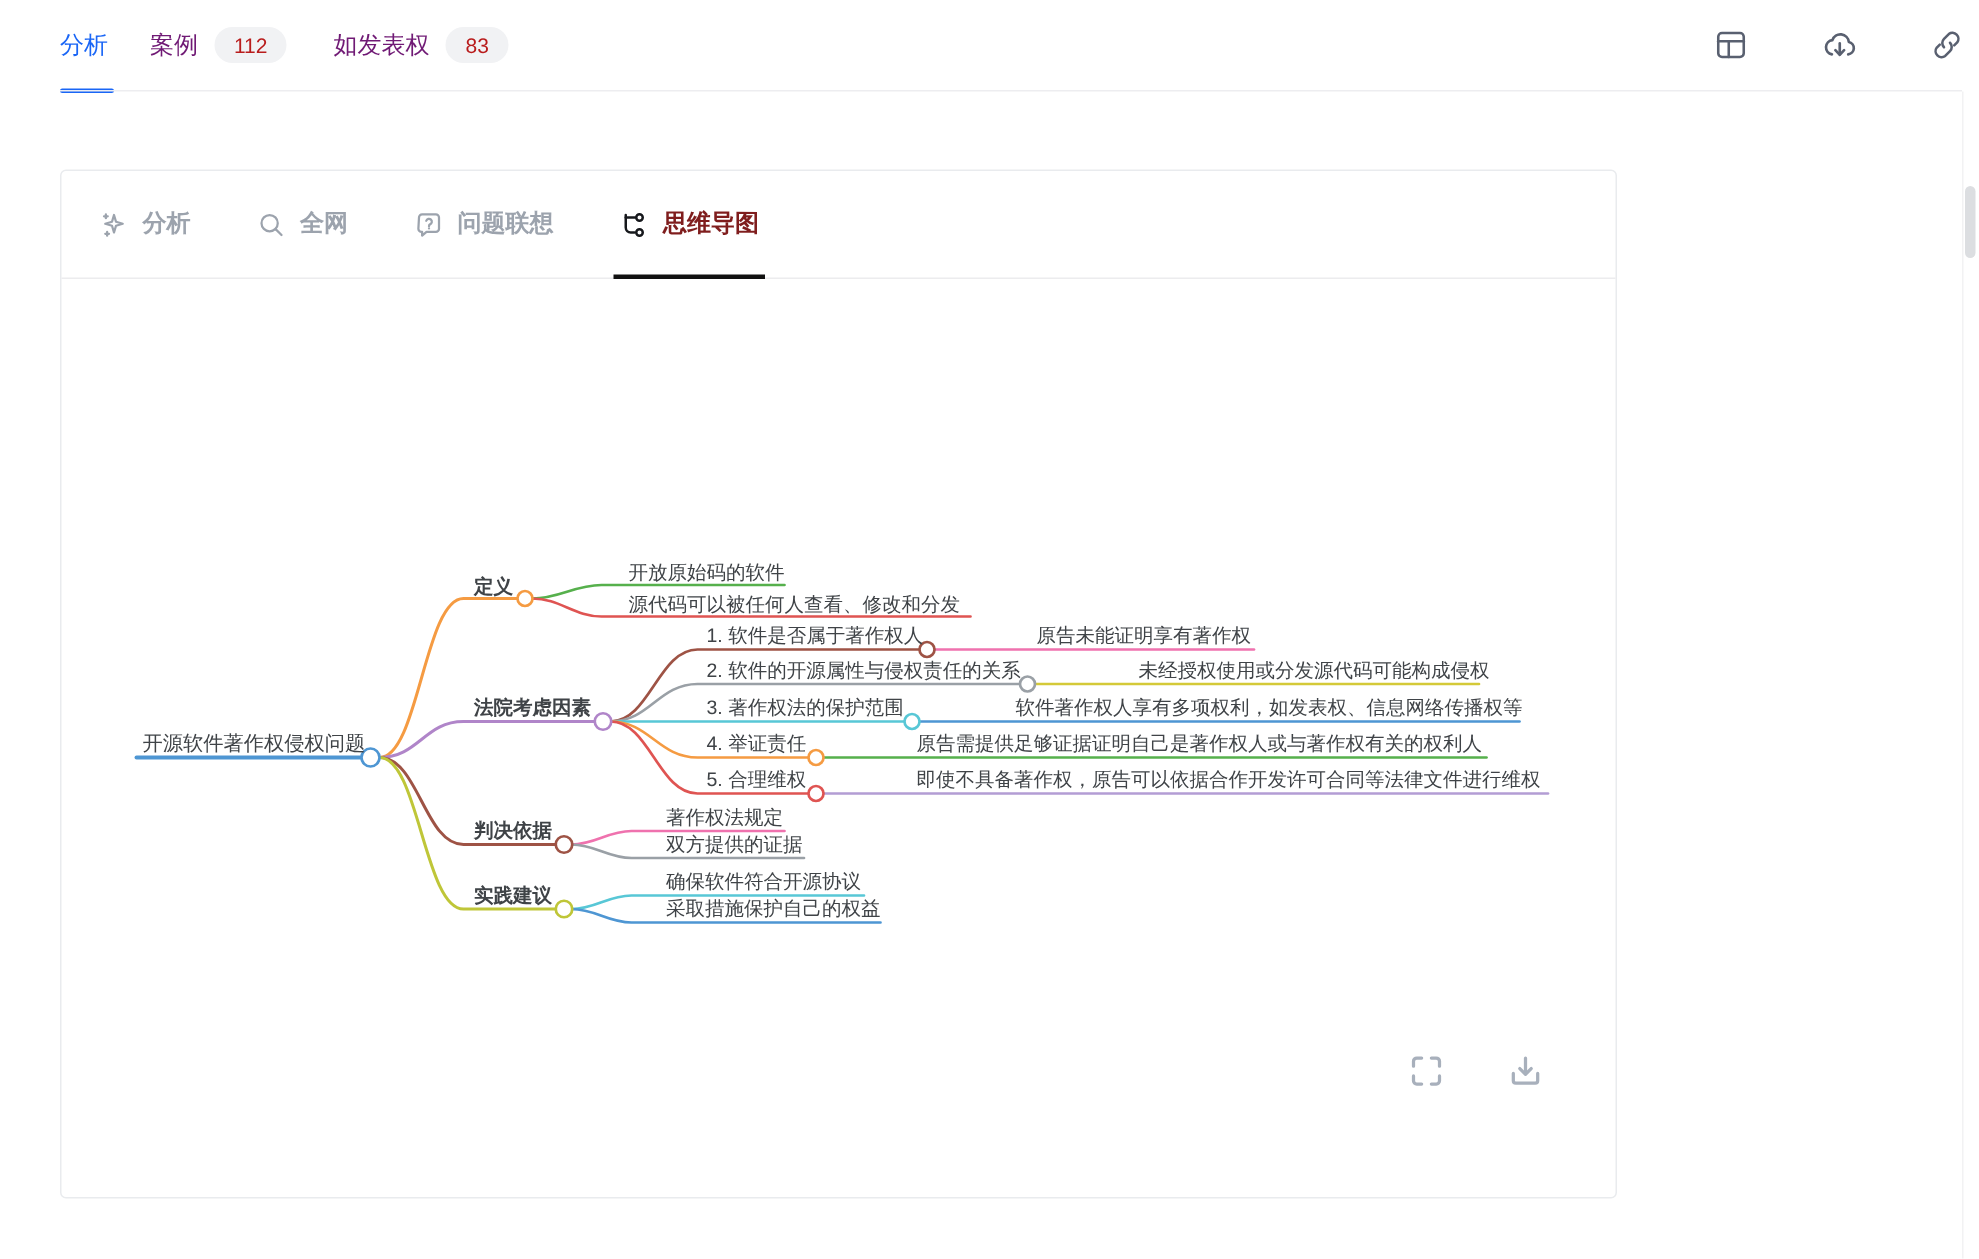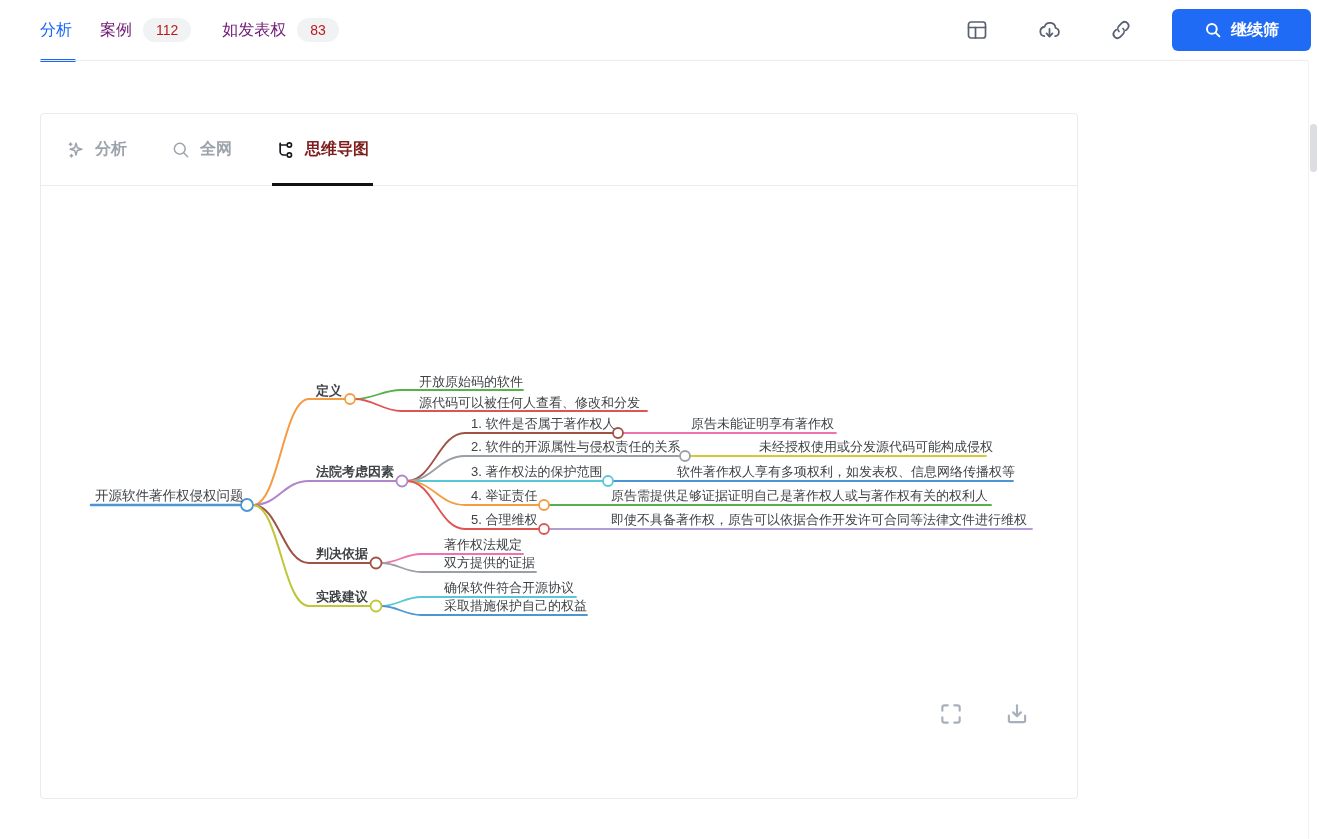--- a/index.html
+++ b/index.html
@@ -85,27 +85,20 @@
         <line x1="12" y1="10.5" x2="12" y2="17.5"></line>
         <polyline points="9.2,14.8 12,17.8 14.8,14.8"></polyline>
       </svg>
     </div>
     <div class="icon-btn">
       <svg width="24" height="24" viewBox="0 0 24 24" fill="none" stroke-width="1.7" stroke-linecap="round" stroke-linejoin="round">
         <path d="M10 13.5 a4 4 0 0 1 0 -5.6 l3.2 -3.2 a4 4 0 0 1 5.6 5.6 l-2 2"></path>
         <path d="M14 10.5 a4 4 0 0 1 0 5.6 l-3.2 3.2 a4 4 0 0 1 -5.6 -5.6 l2 -2"></path>
       </svg>
     </div>
-    <button class="cta">
-      <svg width="18" height="18" viewBox="0 0 24 24" fill="none" stroke="#ffffff" stroke-width="2.6" stroke-linecap="round">
-        <circle cx="10.5" cy="10.5" r="6.5"></circle>
-        <line x1="15.5" y1="15.5" x2="20.5" y2="20.5"></line>
-      </svg>
-      <span>继续筛</span>
-    </button>
   </div>
 </div>
 <div class="header-divider"></div>
 <div class="scroll-track">
   <div class="scroll-thumb"></div>
 </div>
 
 <div class="panel">
 
   <div class="ptabs">
@@ -118,20 +111,28 @@
           <line x1="5" y1="19" x2="8" y2="19"></line>
       </svg>
       <span class="plabel">分析</span>
     </div>
     <div class="ptab">
       <svg width="20" height="20" viewBox="0 0 24 24" fill="none" stroke-width="1.8" stroke-linecap="round">
         <circle cx="10.5" cy="10.5" r="6.5"></circle>
         <line x1="15.5" y1="15.5" x2="20" y2="20"></line>
       </svg>
       <span class="plabel">全网</span>
+    </div>
+    <div class="ptab">
+      <svg width="20" height="20" viewBox="0 0 24 24" fill="none" stroke-width="1.8" stroke-linecap="round" stroke-linejoin="round">
+        <path d="M4 6 a2.5 2.5 0 0 1 2.5 -2.5 h11 a2.5 2.5 0 0 1 2.5 2.5 v9 a2.5 2.5 0 0 1 -2.5 2.5 h-7.5 l-3.5 3 v-3 h-0.5 a2.5 2.5 0 0 1 -2.5 -2.5 Z"></path>
+        <path d="M9.8 8.6 a2.3 2.3 0 1 1 3 2.9 c-0.6 0.3 -0.8 0.7 -0.8 1.4"></path>
+        <line x1="12" y1="14.6" x2="12" y2="14.7"></line>
+      </svg>
+      <span class="plabel">问题联想</span>
     </div>
     <div class="ptab active">
       <svg width="20" height="20" viewBox="0 0 24 24" fill="none" stroke-width="2" stroke-linecap="round" stroke-linejoin="round">
         <path d="M5 4 v10 a4 4 0 0 0 4 4 h3"></path>
         <line x1="5" y1="6" x2="12.5" y2="6"></line>
         <circle cx="16" cy="6" r="2.6"></circle>
         <circle cx="16" cy="18" r="2.6"></circle>
       </svg>
       <span class="plabel">思维导图</span>
       <span class="punderline"></span>

